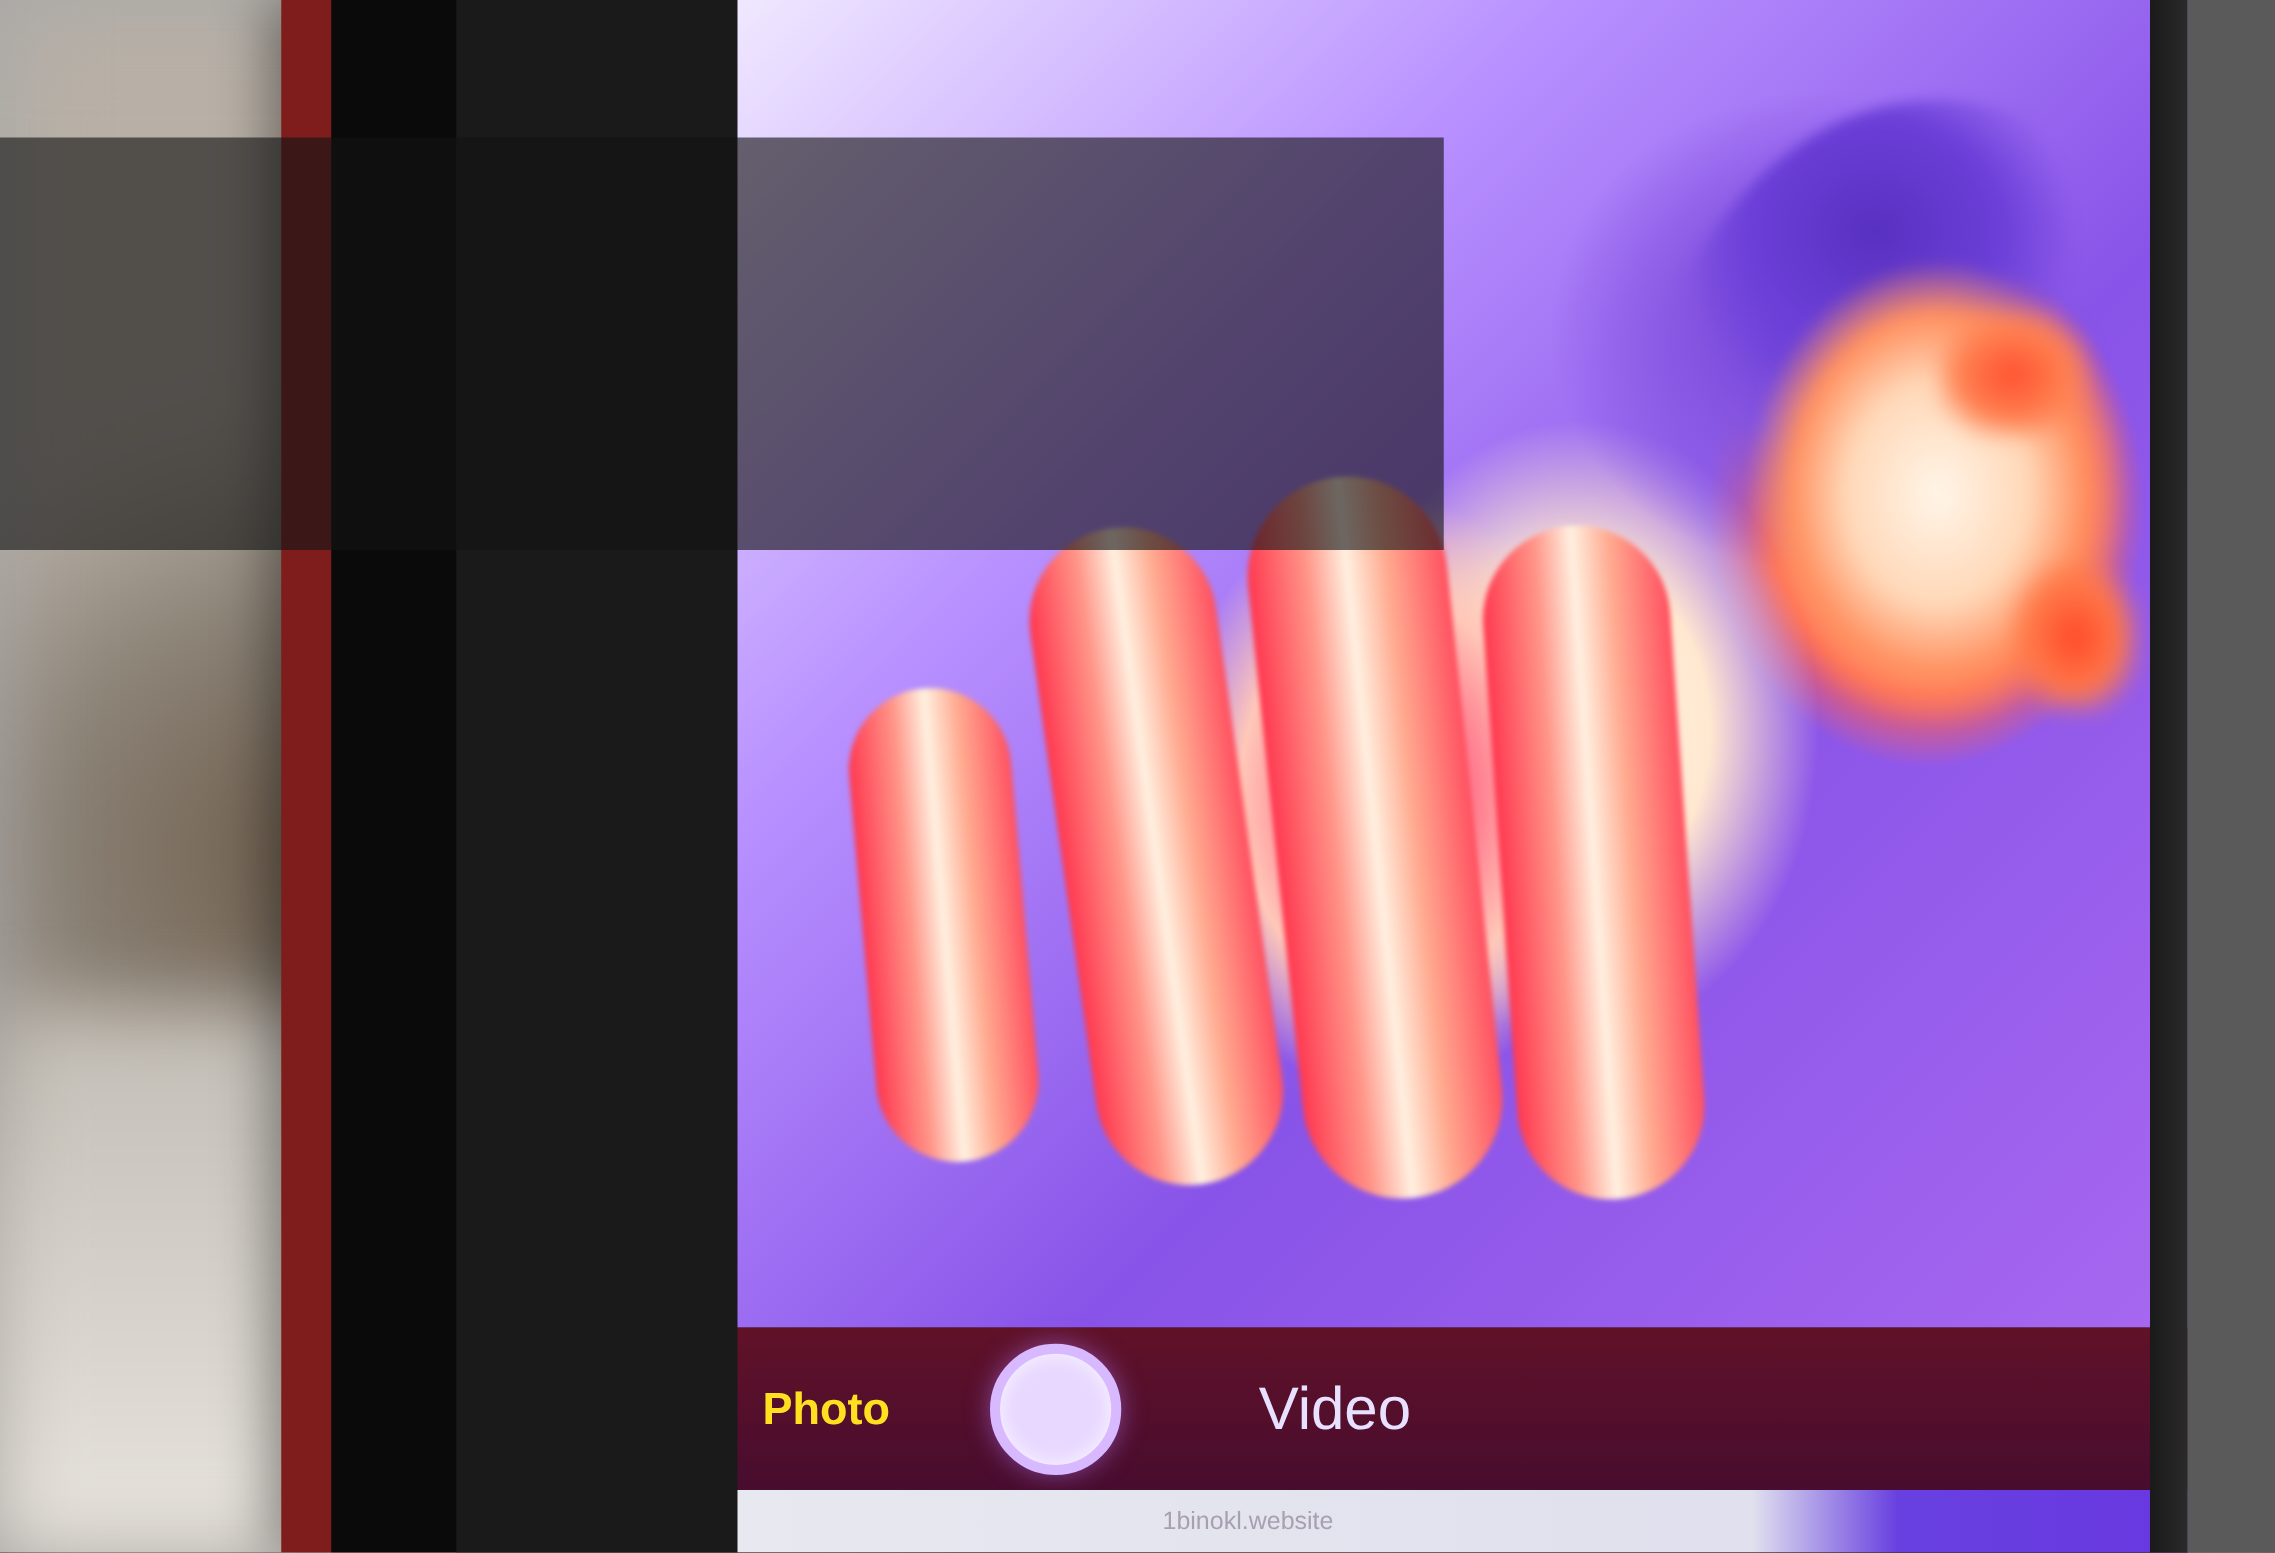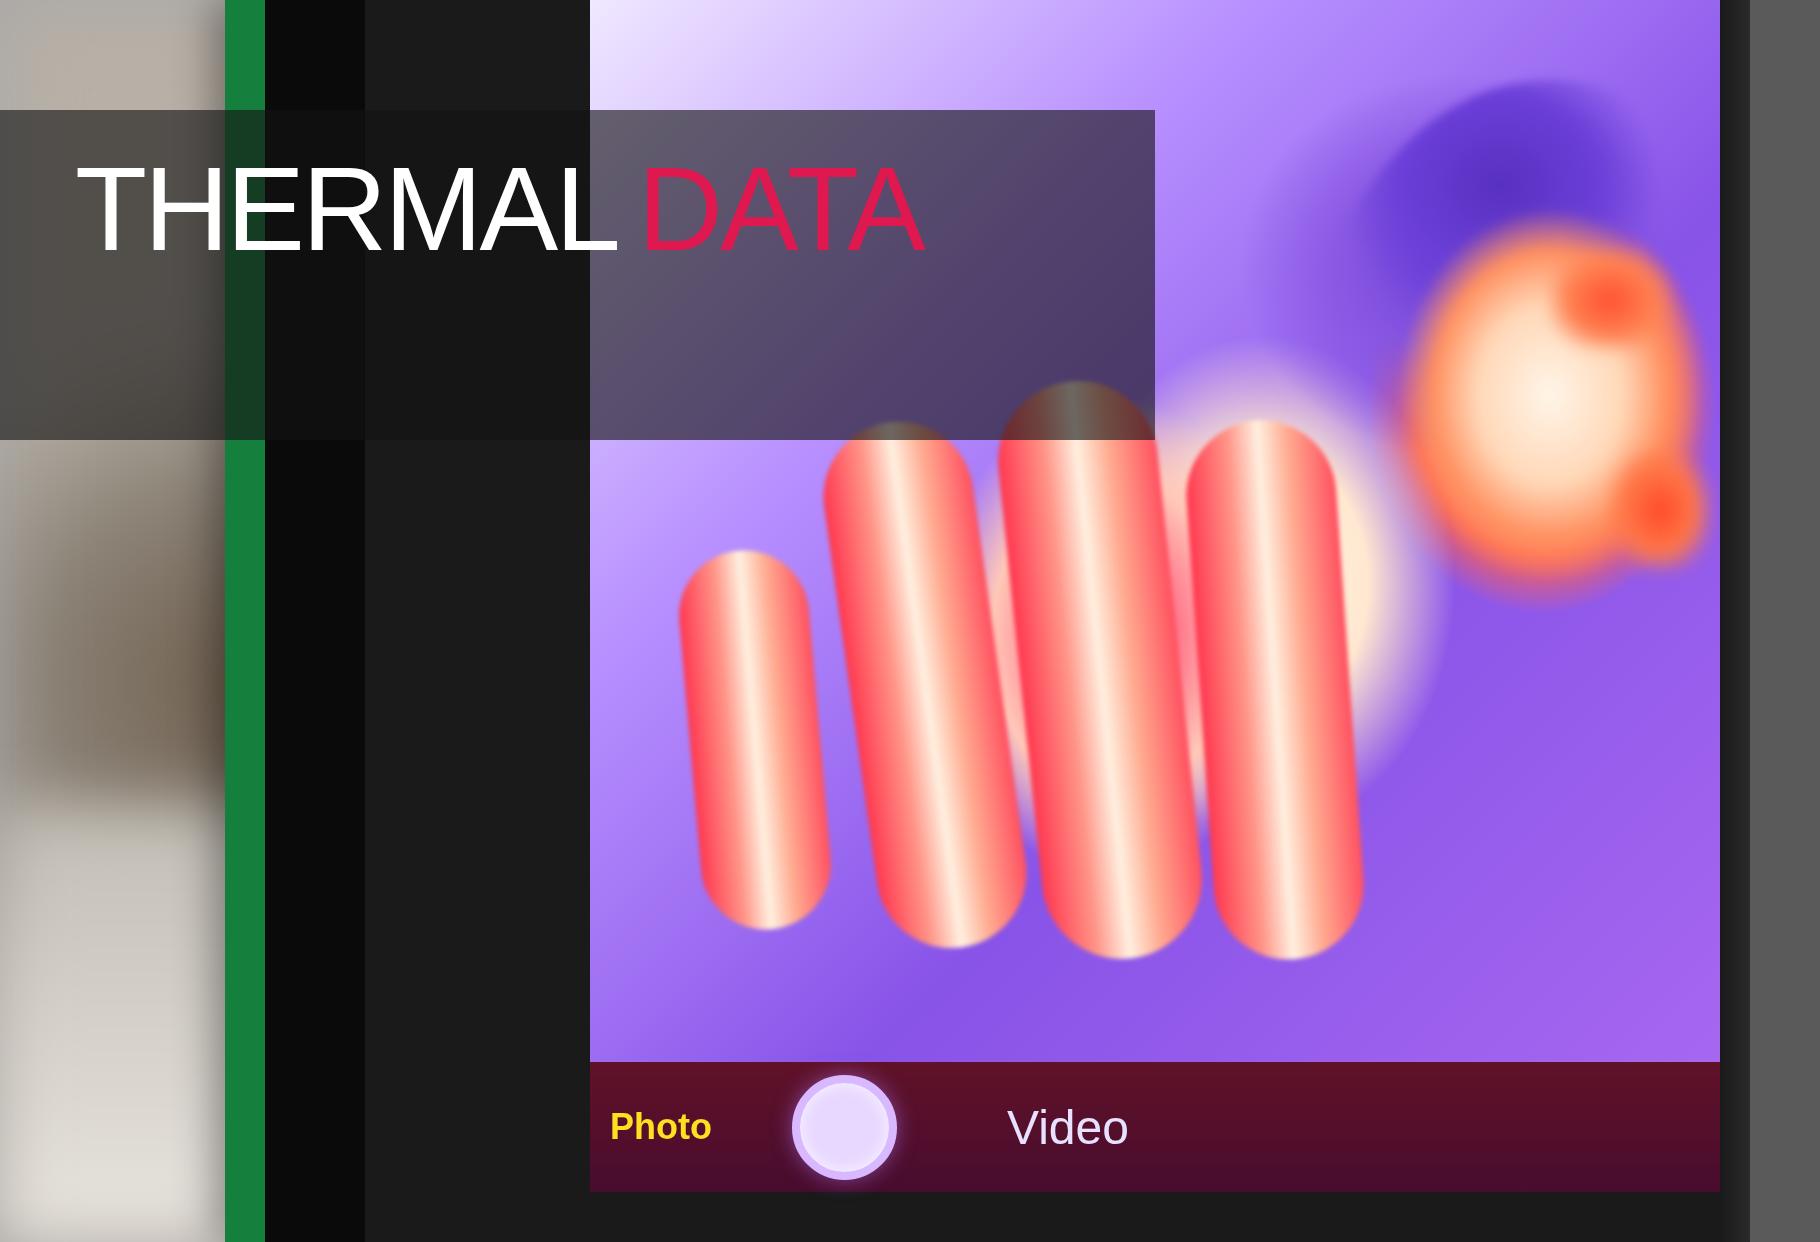--- a/index.html
+++ b/index.html
@@ -35,21 +35,21 @@
       filter: blur(30px);
     }
     
     
     .device {
       position: absolute;
       left: 225px;
       top: 0;
       bottom: 0;
       width: 1525px;
-      background: #15803d;
+      background: #7f1d1d;
       box-shadow: -10px 0 40px rgba(0,0,0,0.4);
     }
     
     .device-inner {
       position: absolute;
       left: 40px;
       top: 0;
       bottom: 0;
       right: 0;
       background: #0a0a0a;
@@ -293,25 +293,25 @@
       </div>
 
       <div class="camera-toolbar">
         <span class="mode-photo">Photo</span>
         <button class="shutter-btn">
           <span></span>
         </button>
         <span class="mode-video">Video</span>
       </div>
 
+      <div class="bottom-bar">
+        <span class="url-text">1binokl.website</span>
+      </div>
 
     </div>
   </div>
 </div>
 
 <div class="right-bezel-inner"></div>
 <div class="right-bezel"></div>
 
 <div class="title-overlay">
-  <div class="title-line-1">
-    <span class="word-thermal">THERMAL</span><span class="word-data">DATA</span>
-  </div>
 </div>
 
 </body></html>

